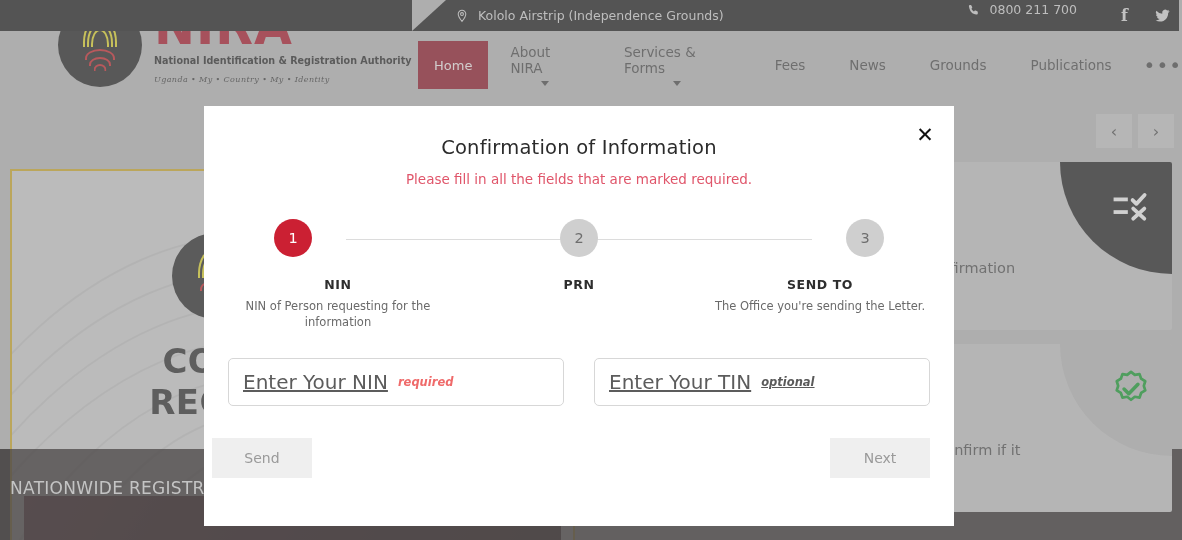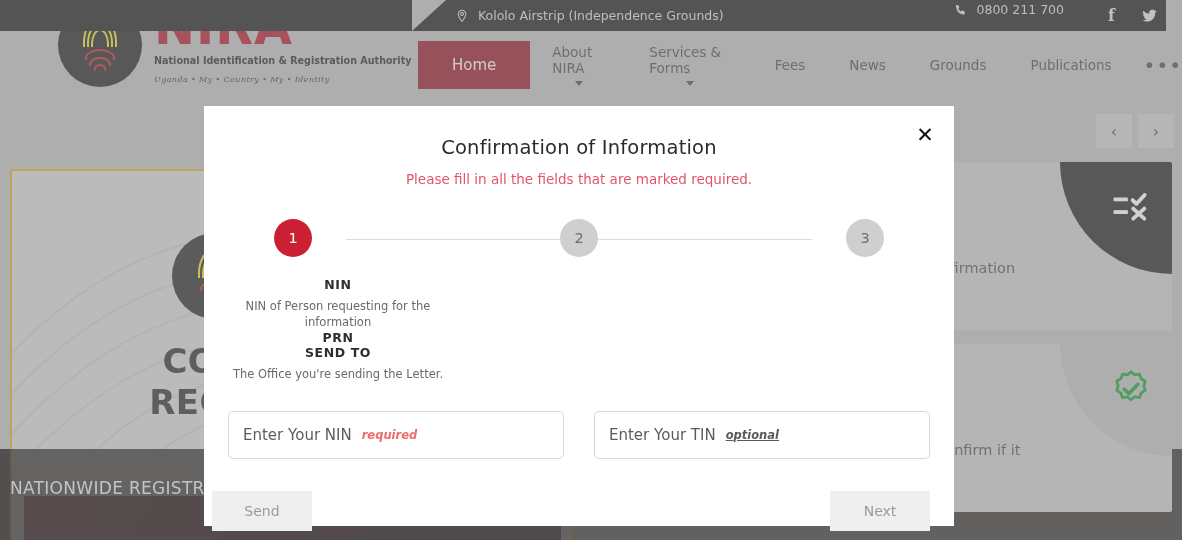--- a/index.html
+++ b/index.html
@@ -9,21 +9,21 @@
     font-family: "DejaVu Sans", "Liberation Sans", sans-serif;
     background: #a8a8a8;
   }
   .stage { position: relative; width: 1182px; height: 540px; overflow: hidden; }
 
   
   .bg-page { position: absolute; inset: 0; background: #b0b0b0; }
 
   
   .util-bar {
-    position: absolute; top: 0; left: 0; right: 16px; height: 31px;
+    position: absolute; top: 0; left: 0; right: 3px; height: 31px;
     background: #1f1f1f;
   }
   .util-slant {
     position: absolute; top: 0; left: 412px; width: 34px; height: 31px;
     background: #b0b0b0;
     clip-path: polygon(0 0, 100% 0, 0 100%);
   }
   .util-loc {
     position: absolute; top: 0; left: 455px; height: 31px;
     display: flex; align-items: center; gap: 9px;
@@ -83,22 +83,22 @@
   
   .mainnav {
     position: absolute; top: 41px; left: 418px; right: 0; height: 48px;
     display: flex; align-items: stretch;
   }
   .nav-item {
     display: flex; flex-direction: column; align-items: center; justify-content: center;
     color: #4a4a4a; font-size: 13.5px; padding: 0 22px; position: relative;
   }
   .nav-item.home {
-    background: #8c1b2b; color: #e8e0e0; padding: 0 34px;
-    height: 48px; font-size: 15px;
+    background: #8c1b2b; color: #e8e0e0; padding: 0 16px;
+    height: 48px; font-size: 13px;
   }
   .nav-caret {
     width: 0; height: 0; border-left: 4.5px solid transparent;
     border-right: 4.5px solid transparent; border-top: 5px solid #4a4a4a;
     margin-top: 5px;
   }
   .nav-dots { display:flex; align-items:center; color:#4a4a4a; font-size:20px; letter-spacing:1px; padding-left:10px; }
 
   
   .hero-wrap { position: absolute; top: 89px; left: 0; right: 0; bottom: 0; background: #b0b0b0; }
@@ -200,40 +200,40 @@
   }
   .steps { position: relative; display: flex; justify-content: space-between; }
   .step-dot {
     width: 38px; height: 38px; border-radius: 50%;
     display: flex; align-items: center; justify-content: center;
     font-size: 14.5px; color: #fff; background: #cfcfcf; position: relative; z-index: 2;
   }
   .step-dot.active { background: #cb2033; }
   .step-dot.idle { color: #6e6e6e; }
   .step-labels {
-    display: flex; justify-content: space-between; margin: 14px 24px 0 24px; flex-direction: column;
+    display: flex; justify-content: space-between; margin: 14px 24px 0 24px;
   }
   .step-col { width: 220px; text-align: center; }
   .step-name {
     font-size: 12.5px; font-weight: 700; color: #2e2e2e; letter-spacing: .6px;
   }
   .step-desc {
     margin-top: 7px; font-size: 11.5px; color: #6a6a6a; line-height: 1.35;
   }
 
   
   .fields {
     display: flex; gap: 30px; margin: 28px 24px 0 24px;
   }
   .field {
     flex: 1; height: 48px; border: 1px solid #d7d7d7; border-radius: 5px;
     display: flex; align-items: center; gap: 10px; padding: 0 14px;
     background: #fff;
   }
-  .field-ph { font-size: 15px; color: #5c5c5c; }
+  .field-ph { font-size: 20px; color: #5c5c5c; text-decoration: underline; }
   .field-tag {
     font-size: 11.5px; font-style: italic; font-weight: 700; color: #ef6a6a;
   }
   .field-tag.opt { color: #5a5a5a; text-decoration: underline; }
 
   
   .actions {
     display: flex; justify-content: space-between; margin: 32px 24px 0 8px;
   }
   .btn {

